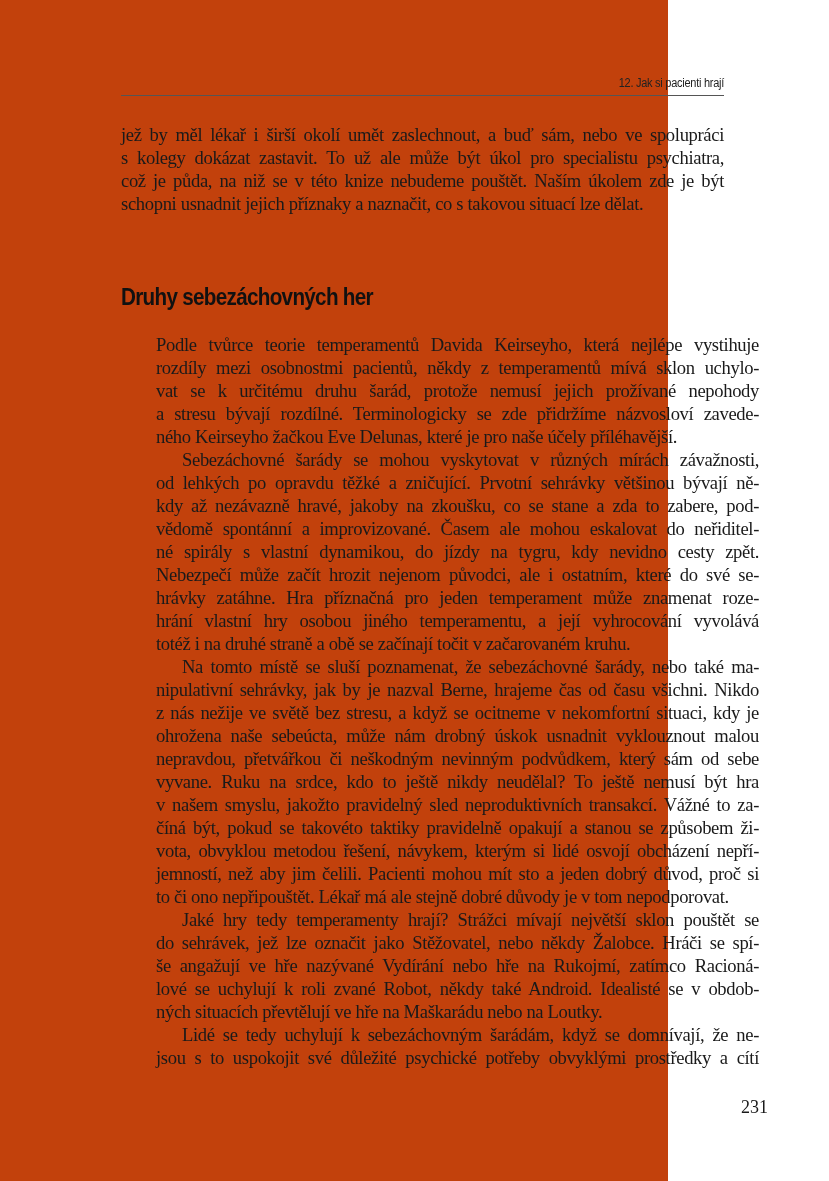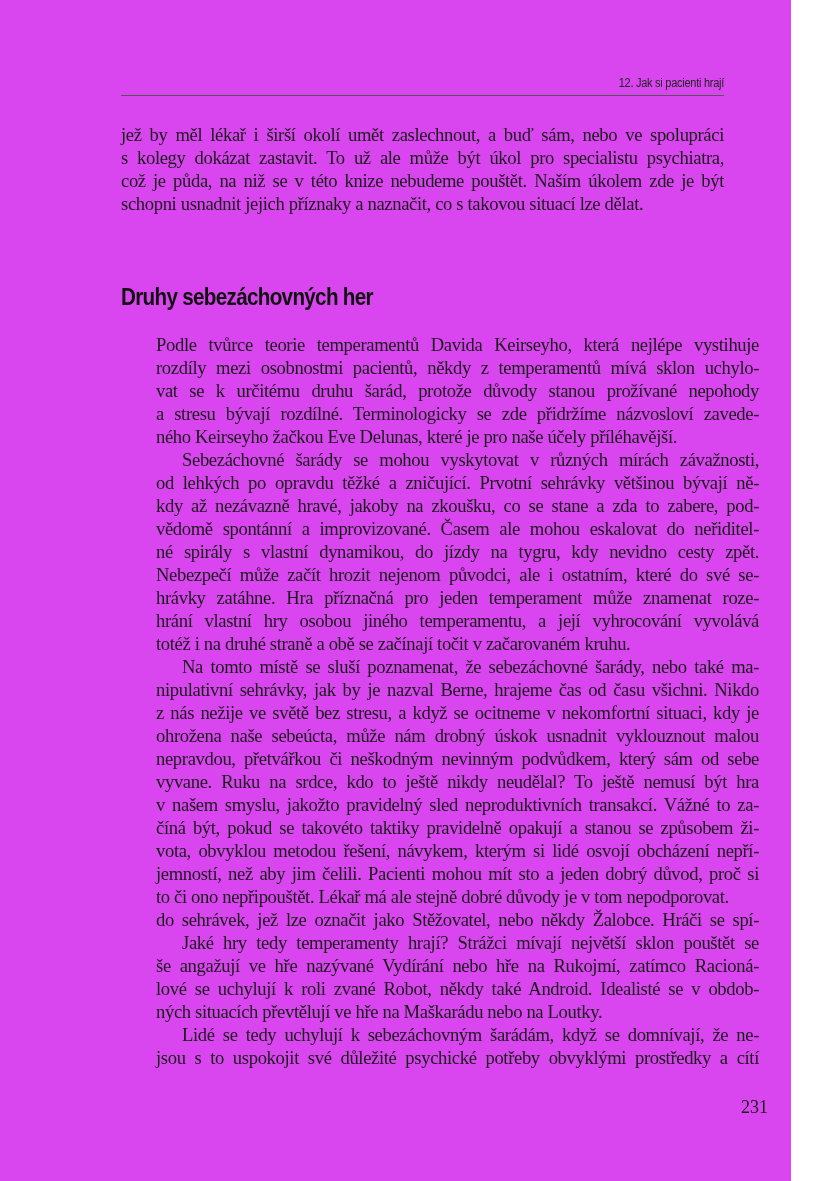--- a/index.html
+++ b/index.html
@@ -1,17 +1,17 @@
 <!DOCTYPE html>
 <html><head>
   <meta charset="utf-8">
   <style>
     html, body { margin:0; padding:0; background:#ffffff; }
     body { width:829px; height:1181px; position:relative; overflow:hidden; }
-    .page { position:absolute; left:0; top:0; width:791px; height:1181px; background:#d946ef;text-decoration:underline; }
+    .page { position:absolute; left:0; top:0; width:668px; height:1181px; background:#c2410c;text-decoration:underline; }
     .running-head {
       position:absolute; left:121px; width:603px; top:76px;
       text-align:right; font-family:"Liberation Sans", sans-serif;
       font-size:12.5px; color:#222; letter-spacing:-0.3px;
       transform: scaleX(0.88); transform-origin: right center;
     }
     .rule { position:absolute; left:121px; width:603px; top:95px; height:0; border-top:1px solid #555; }
     .body-block {
       position:absolute; left:121px; width:603px;
       font-family:"Liberation Serif", serif; font-size:18.6px; line-height:23px;
@@ -48,21 +48,21 @@
       <span class="line last">schopni usnadnit jejich příznaky a naznačit, co s takovou situací lze dělat.</span>
     </p>
   </div>
 
   <div class="heading">Druhy sebezáchovných her</div>
 
   <div class="body-block" id="main">
     <p>
       <span class="line">Podle tvůrce teorie temperamentů Davida Keirseyho, která nejlépe vystihuje</span>
       <span class="line">rozdíly mezi osobnostmi pacientů, někdy z temperamentů mívá sklon uchylo-</span>
-      <span class="line">vat se k určitému druhu šarád, protože důvody stanou prožívané nepohody</span>
+      <span class="line">vat se k určitému druhu šarád, protože nemusí jejich prožívané nepohody</span>
       <span class="line">a stresu bývají rozdílné. Terminologicky se zde přidržíme názvosloví zavede-</span>
       <span class="line last">ného Keirseyho žačkou Eve Delunas, které je pro naše účely příléhavější.</span>
     </p>
     <p>
       <span class="line" style="padding-left:26px">Sebezáchovné šarády se mohou vyskytovat v různých mírách závažnosti,</span>
       <span class="line">od lehkých po opravdu těžké a zničující. Prvotní sehrávky většinou bývají ně-</span>
       <span class="line">kdy až nezávazně hravé, jakoby na zkoušku, co se stane a zda to zabere, pod-</span>
       <span class="line">vědomě spontánní a improvizované. Časem ale mohou eskalovat do neřiditel-</span>
       <span class="line">né spirály s vlastní dynamikou, do jízdy na tygru, kdy nevidno cesty zpět.</span>
       <span class="line">Nebezpečí může začít hrozit nejenom původci, ale i ostatním, které do své se-</span>
@@ -77,22 +77,22 @@
       <span class="line">ohrožena naše sebeúcta, může nám drobný úskok usnadnit vyklouznout malou</span>
       <span class="line">nepravdou, přetvářkou či neškodným nevinným podvůdkem, který sám od sebe</span>
       <span class="line">vyvane. Ruku na srdce, kdo to ještě nikdy neudělal? To ještě nemusí být hra</span>
       <span class="line">v našem smyslu, jakožto pravidelný sled neproduktivních transakcí. Vážné to za-</span>
       <span class="line">číná být, pokud se takovéto taktiky pravidelně opakují a stanou se způsobem ži-</span>
       <span class="line">vota, obvyklou metodou řešení, návykem, kterým si lidé osvojí obcházení nepří-</span>
       <span class="line">jemností, než aby jim čelili. Pacienti mohou mít sto a jeden dobrý důvod, proč si</span>
       <span class="line last">to či ono nepřipouštět. Lékař má ale stejně dobré důvody je v tom nepodporovat.</span>
     </p>
     <p>
+      <span class="line" style="padding-left:26px">Jaké hry tedy temperamenty hrají? Strážci mívají největší sklon pouštět se</span>
       <span class="line">do sehrávek, jež lze označit jako Stěžovatel, nebo někdy Žalobce. Hráči se spí-</span>
-      <span class="line" style="padding-left:26px">Jaké hry tedy temperamenty hrají? Strážci mívají největší sklon pouštět se</span>
       <span class="line">še angažují ve hře nazývané Vydírání nebo hře na Rukojmí, zatímco Racioná-</span>
       <span class="line">lové se uchylují k roli zvané Robot, někdy také Android. Idealisté se v obdob-</span>
       <span class="line last">ných situacích převtělují ve hře na Maškarádu nebo na Loutky.</span>
     </p>
     <p>
       <span class="line" style="padding-left:26px">Lidé se tedy uchylují k sebezáchovným šarádám, když se domnívají, že ne-</span>
       <span class="line">jsou s to uspokojit své důležité psychické potřeby obvyklými prostředky a cítí</span>
     </p>
   </div>
 

